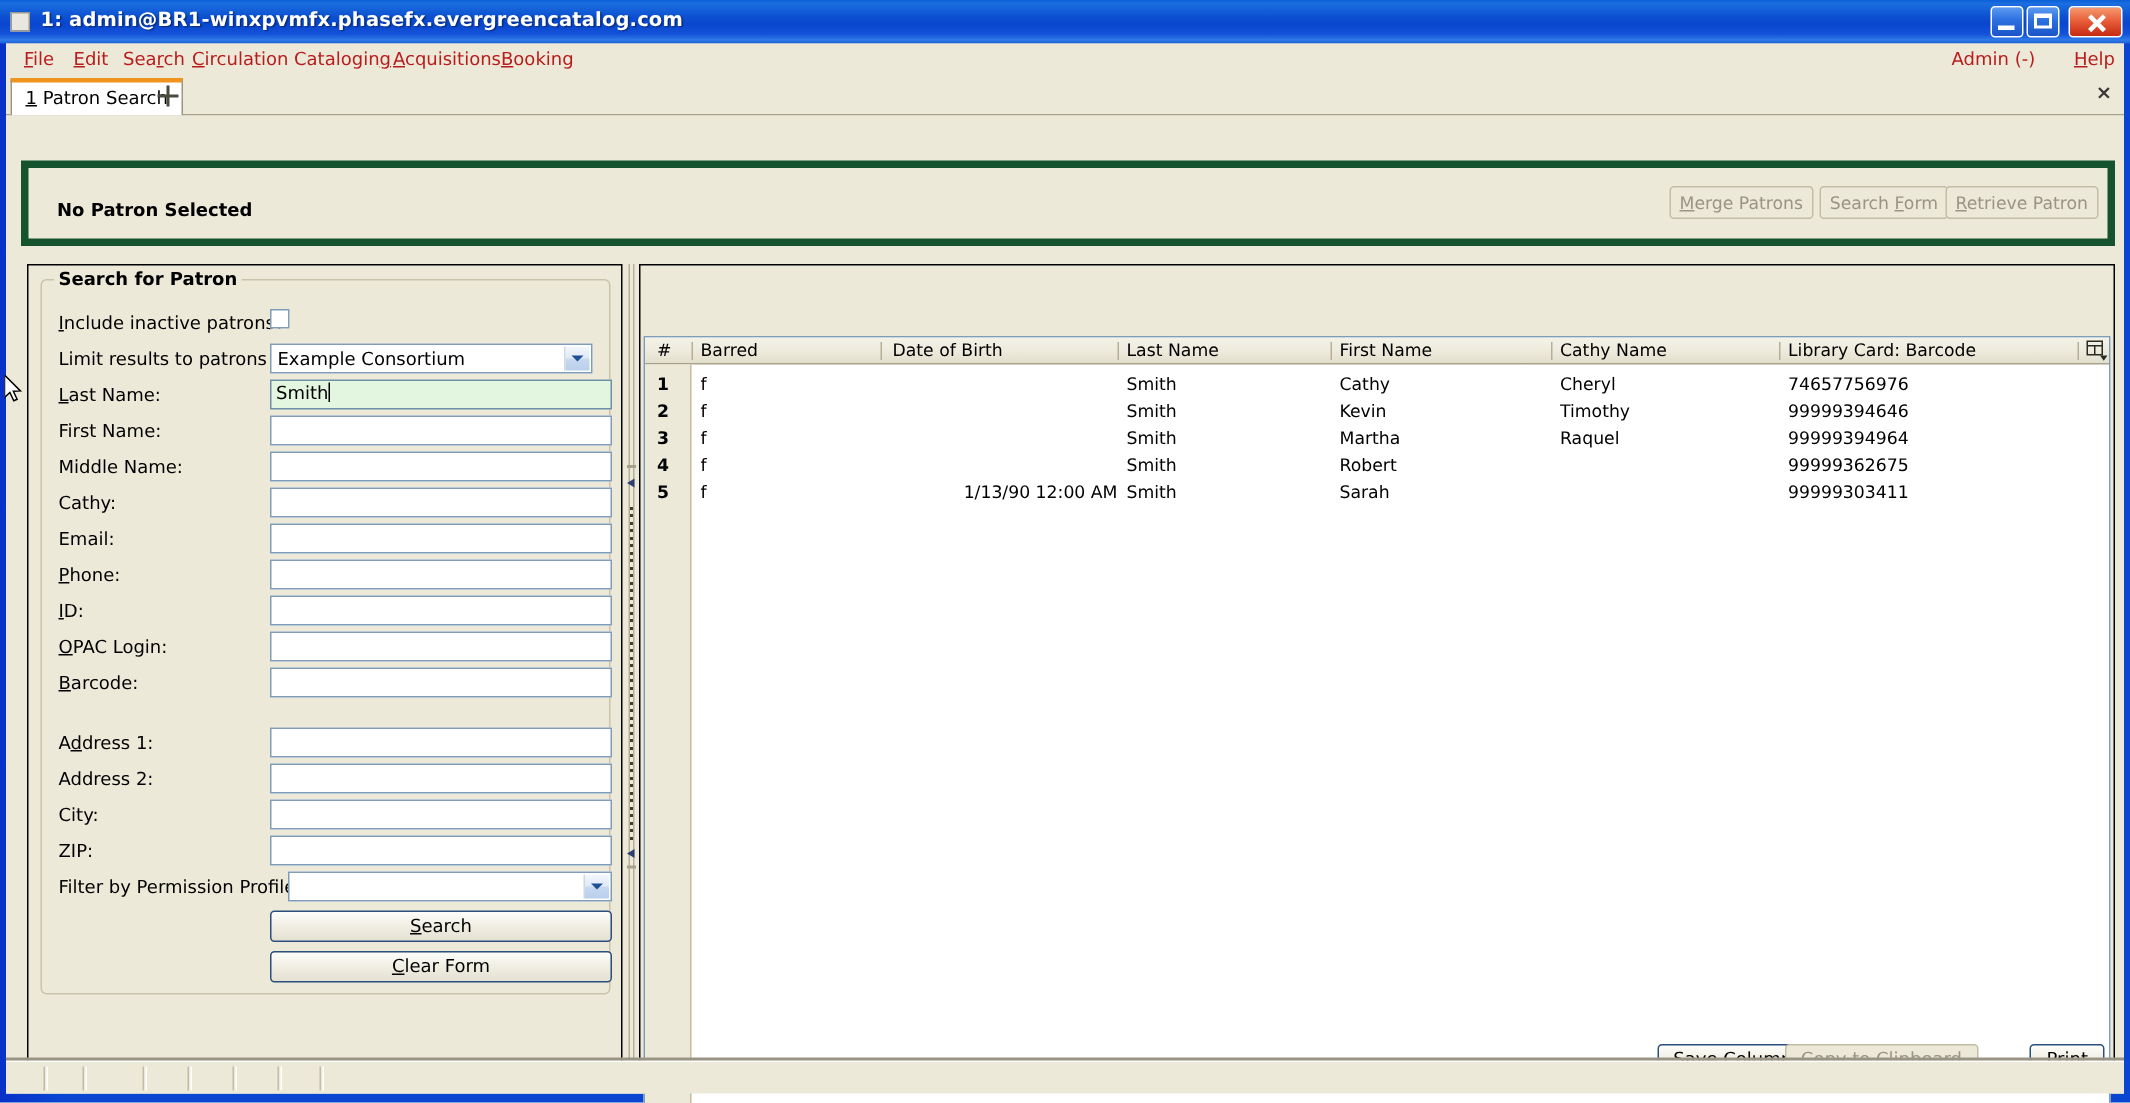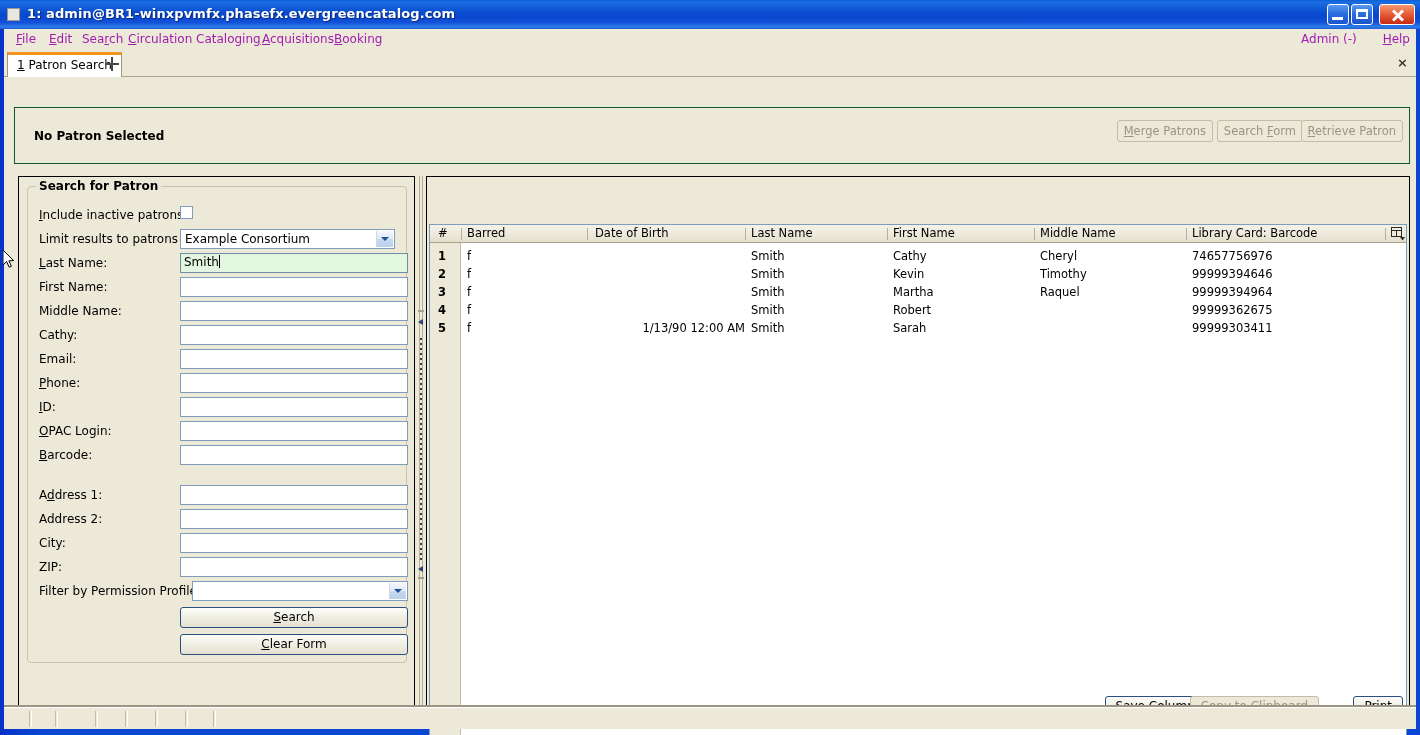--- a/index.html
+++ b/index.html
@@ -101,21 +101,21 @@
   #menubar {
     position: absolute;
     left: 0; top: 0; width: 1412px; height: 21px;
     background: #ece9d8;
     box-sizing: border-box;
   }
   .menu-item {
     position: absolute;
     top: 3px;
     font-size: 12px;
-    color: #a21caf;
+    color: #b91c1c;
     white-space: nowrap;
     padding: 0 2px;
     cursor: default;
   }
   .menu-item .acc { text-decoration: underline; }
   #menu-right {
     position: absolute;
     right: 4px; top: 3px;
     white-space: nowrap;
   }
@@ -171,21 +171,21 @@
     left: 0; top: 48px; width: 1412px; height: 652px;
     background: #ece9d8;
     box-sizing: border-box;
   }
 
   
   #patron-bar {
     position: absolute;
     left: 10px; top: 30px;
     width: 1396px; height: 57px;
-    border: 1px solid #14532d;
+    border: 5px solid #14532d;
     background: #ece9d8;
     box-sizing: border-box;
   }
   #patron-bar .label {
     position: absolute; left: 19px; top: 21px;
     font-size: 12px; font-weight: bold;
   }
   .topbtn {
     position: absolute; top: 12px;
     height: 22px;
@@ -613,21 +613,21 @@
             <div class="gcol-head" style="left:8px;width:22px">#</div>
             <div class="gcol-sep" style="left:31px"></div>
             <div class="gcol-head" style="left:37px;width:115px">Barred</div>
             <div class="gcol-sep" style="left:157px"></div>
             <div class="gcol-head" style="left:165px;width:150px">Date of Birth</div>
             <div class="gcol-sep" style="left:315px"></div>
             <div class="gcol-head" style="left:321px;width:135px">Last Name</div>
             <div class="gcol-sep" style="left:457px"></div>
             <div class="gcol-head" style="left:463px;width:135px">First Name</div>
             <div class="gcol-sep" style="left:604px"></div>
-            <div class="gcol-head" style="left:610px;width:145px">Middle Name</div>
+            <div class="gcol-head" style="left:610px;width:145px">Cathy Name</div>
             <div class="gcol-sep" style="left:756px"></div>
             <div class="gcol-head" style="left:762px;width:190px">Library Card: Barcode</div>
             <div class="gcol-sep" style="left:955px"></div>
             <div id="colpicker">
               <svg width="16" height="15" viewBox="0 0 16 15">
                 <rect x="1.5" y="1.5" width="10" height="9" fill="none" stroke="#2b2b25" stroke-width="1"></rect>
                 <line x1="1.5" y1="4.5" x2="11.5" y2="4.5" stroke="#2b2b25" stroke-width="1"></line>
                 <line x1="6.5" y1="4.5" x2="6.5" y2="10.5" stroke="#2b2b25" stroke-width="1"></line>
                 <polygon points="10,11 15,11 12.5,14.5" fill="#2b2b25"></polygon>
               </svg>

